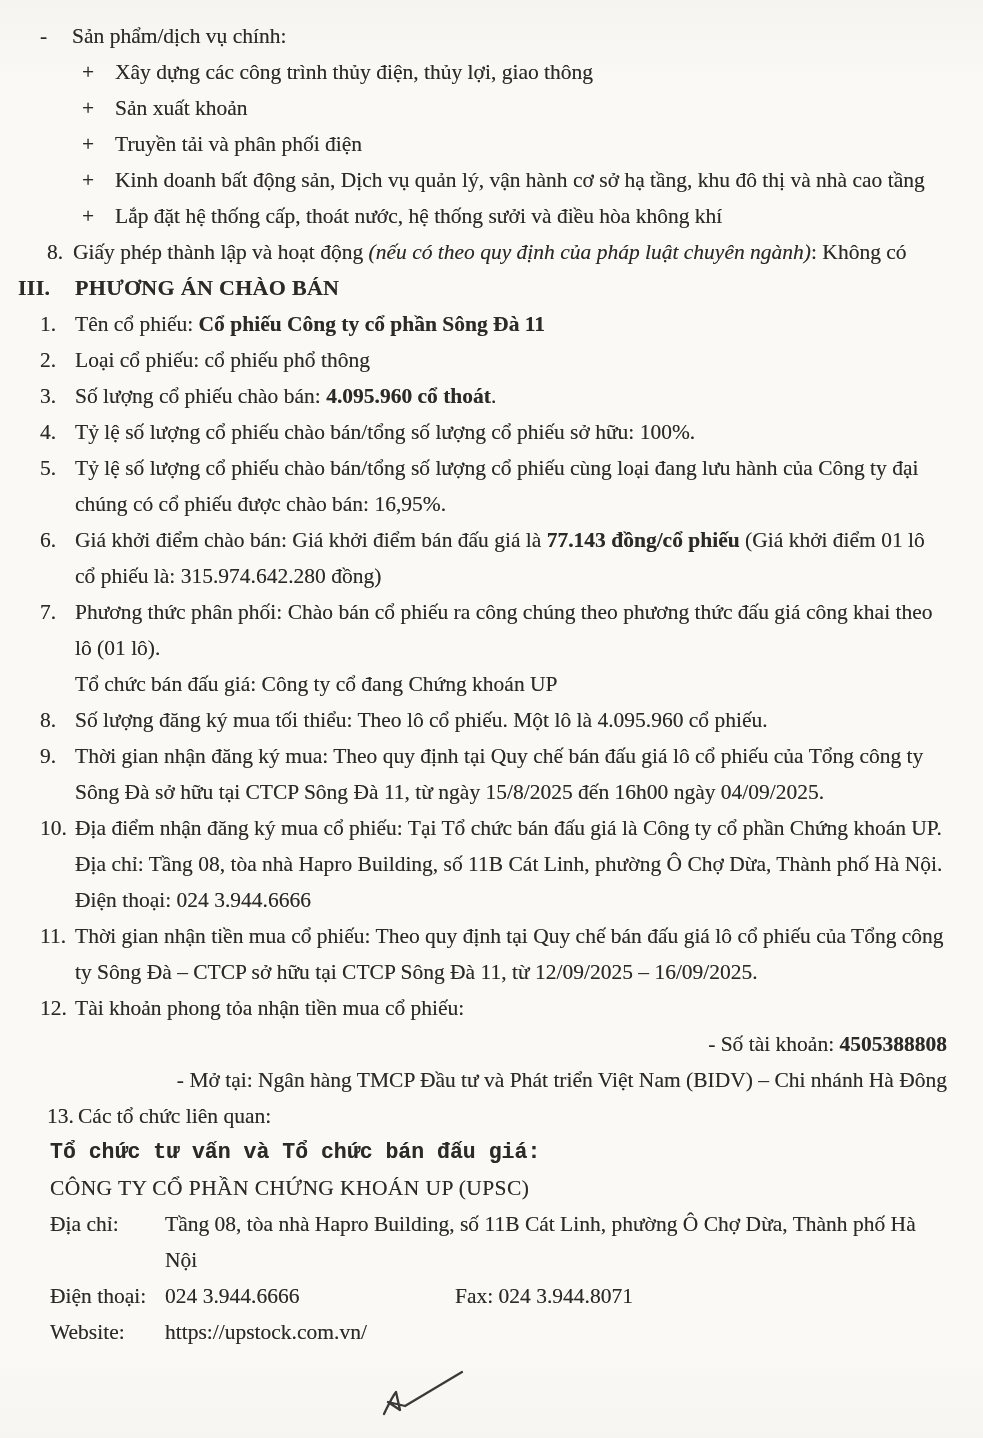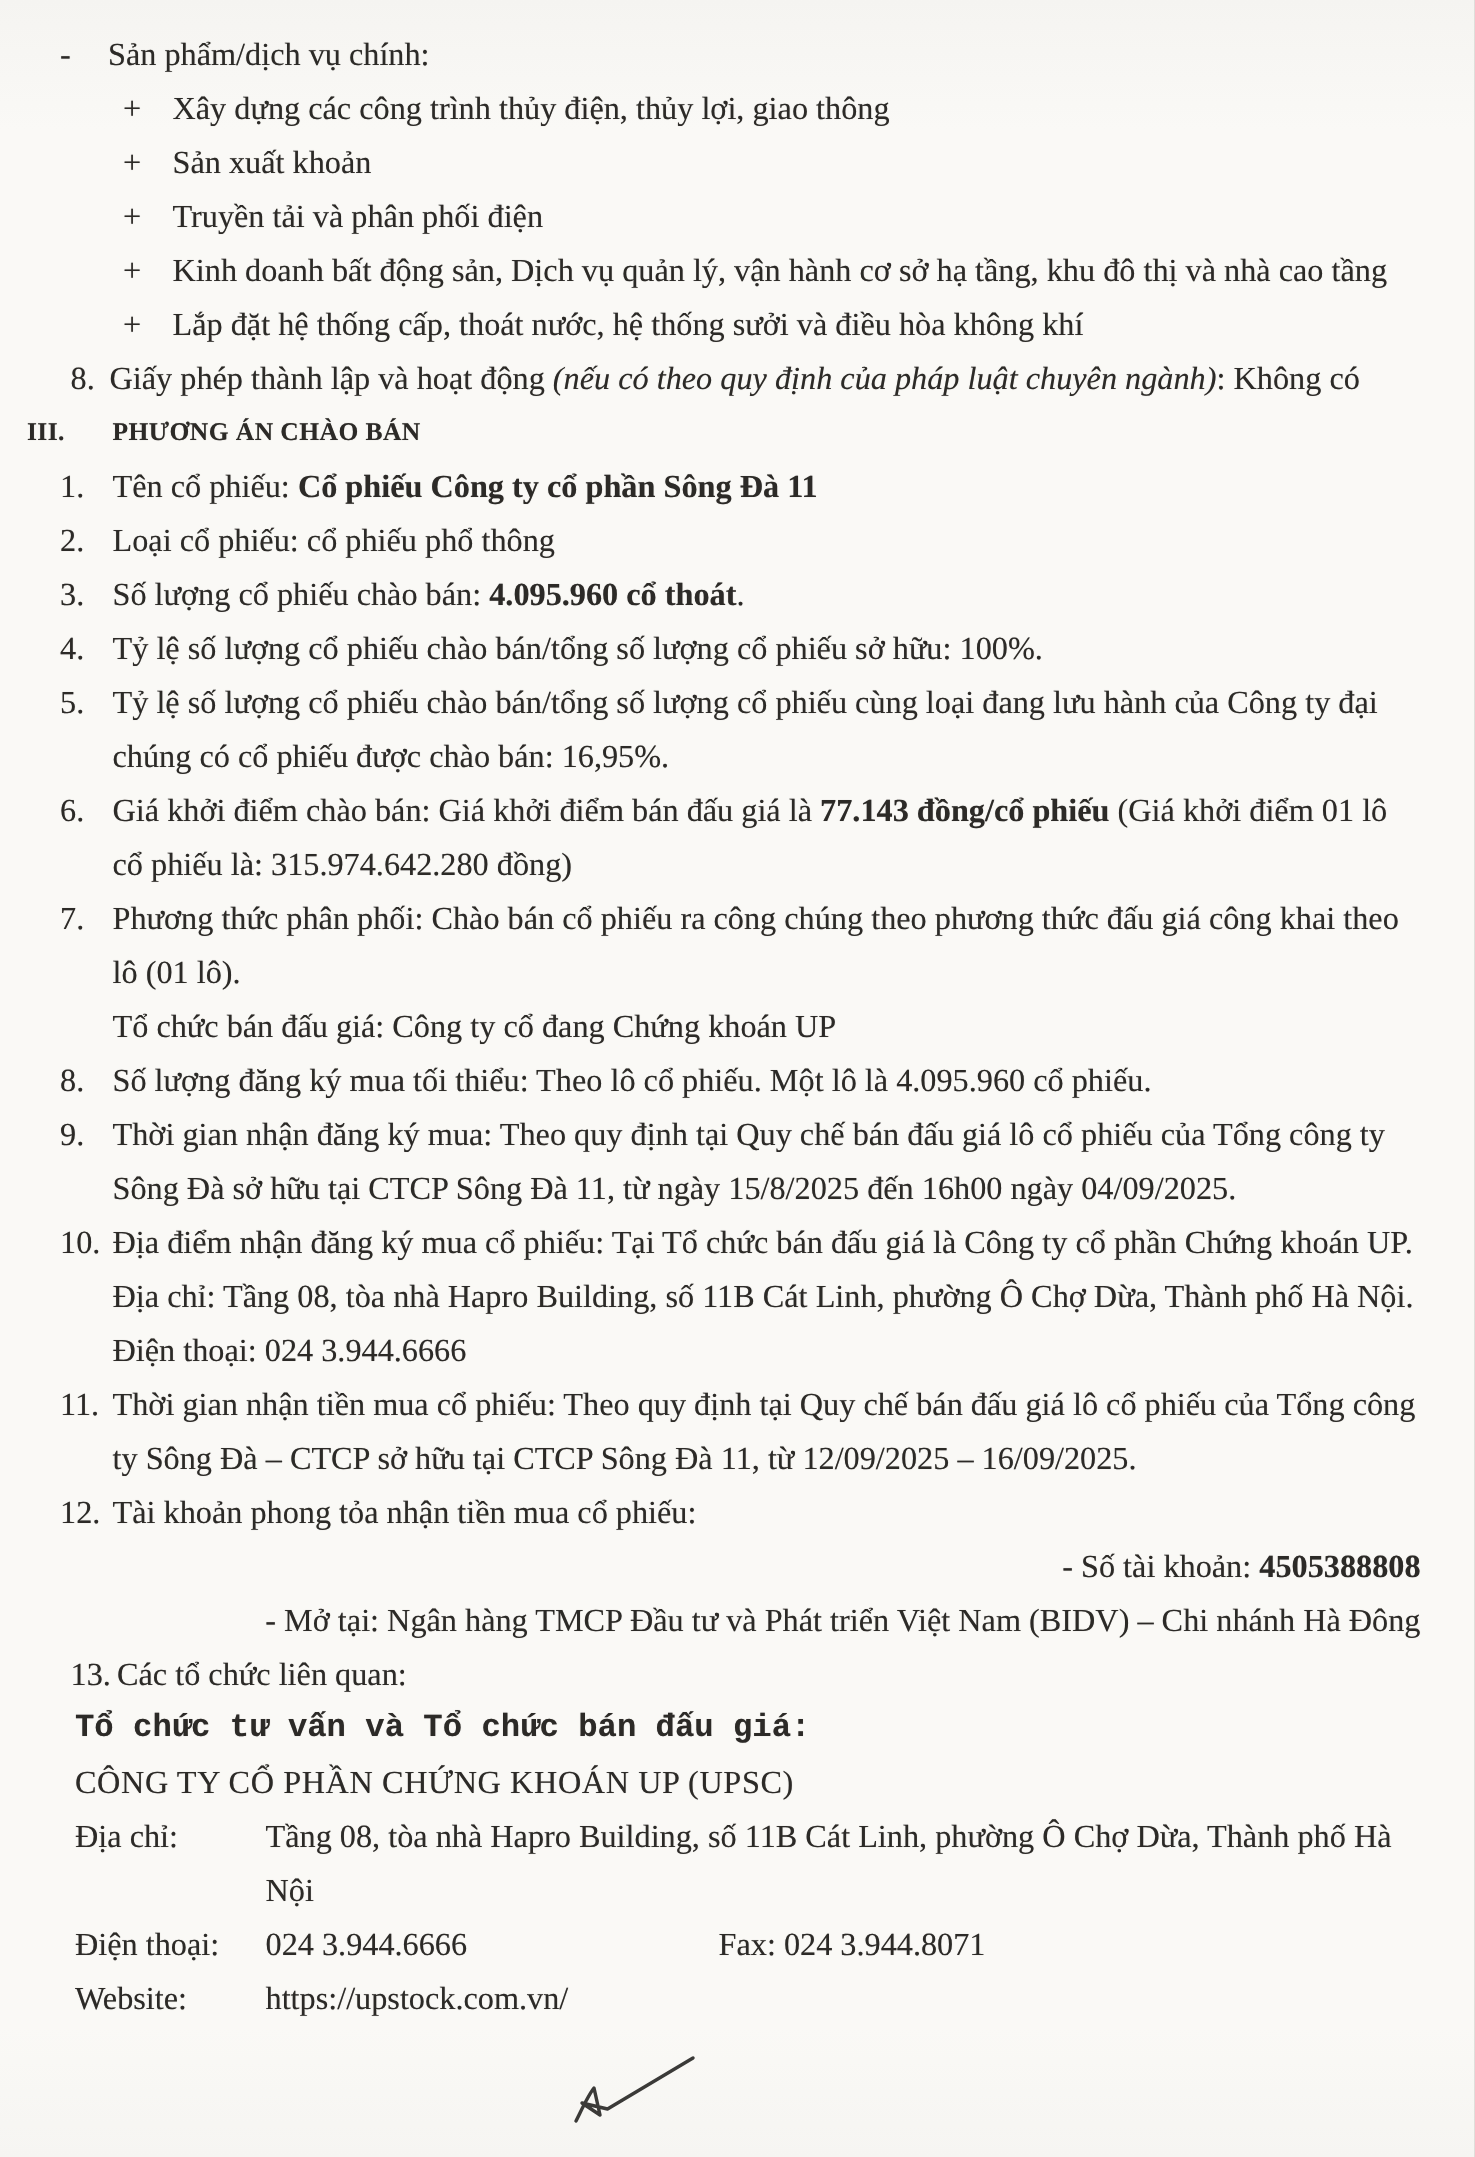--- a/index.html
+++ b/index.html
@@ -19,30 +19,30 @@
   }
   .li{display:flex;align-items:flex-start;}
   .marker{flex:0 0 32px;}
   .dash-row .marker{flex:0 0 32px;}
   .plus-row{margin-left:42px;}
   .plus-row .marker{flex:0 0 33px;}
   .num{flex:0 0 35px;}
   .num8{flex:0 0 26px;}
   .item8-row{margin-left:7px;}
   .txt{flex:1;min-width:0;}
-  .section-row{margin-left:-22px;font-weight:bold;font-size:17px;letter-spacing:0.3px;}
+  .section-row{margin-left:-22px;font-weight:bold;font-size:22px;letter-spacing:0.3px;}
   .section-row .secnum{flex:0 0 57px;}
   .cont-row{margin-left:35px;}
   .acct-row{margin-left:50px;text-align:right;}
   .row13{margin-left:7px;font-weight:normal;}
   .row13 .num{flex:0 0 31px;}
   .org-block{margin-left:10px;}
   .advisor-heading{font-weight:bold;font-family:Liberation Mono, monospace;}
   .company-name{letter-spacing:0.4px;}
-  .contact{display:flex;align-items:flex-start;gap:12px;}
+  .contact{display:flex;align-items:flex-start;}
   .clabel{flex:0 0 115px;}
   .cvalue{flex:1;min-width:0;}
   .phone-row .cvalue{flex:0 0 290px;}
   .fax-part{flex:1;}
   .seg-b{font-weight:bold;}
   .seg-i{font-style:italic;}
   .sig{position:absolute;left:378px;top:1364px;}
 </style>
 </head>
 <body>

